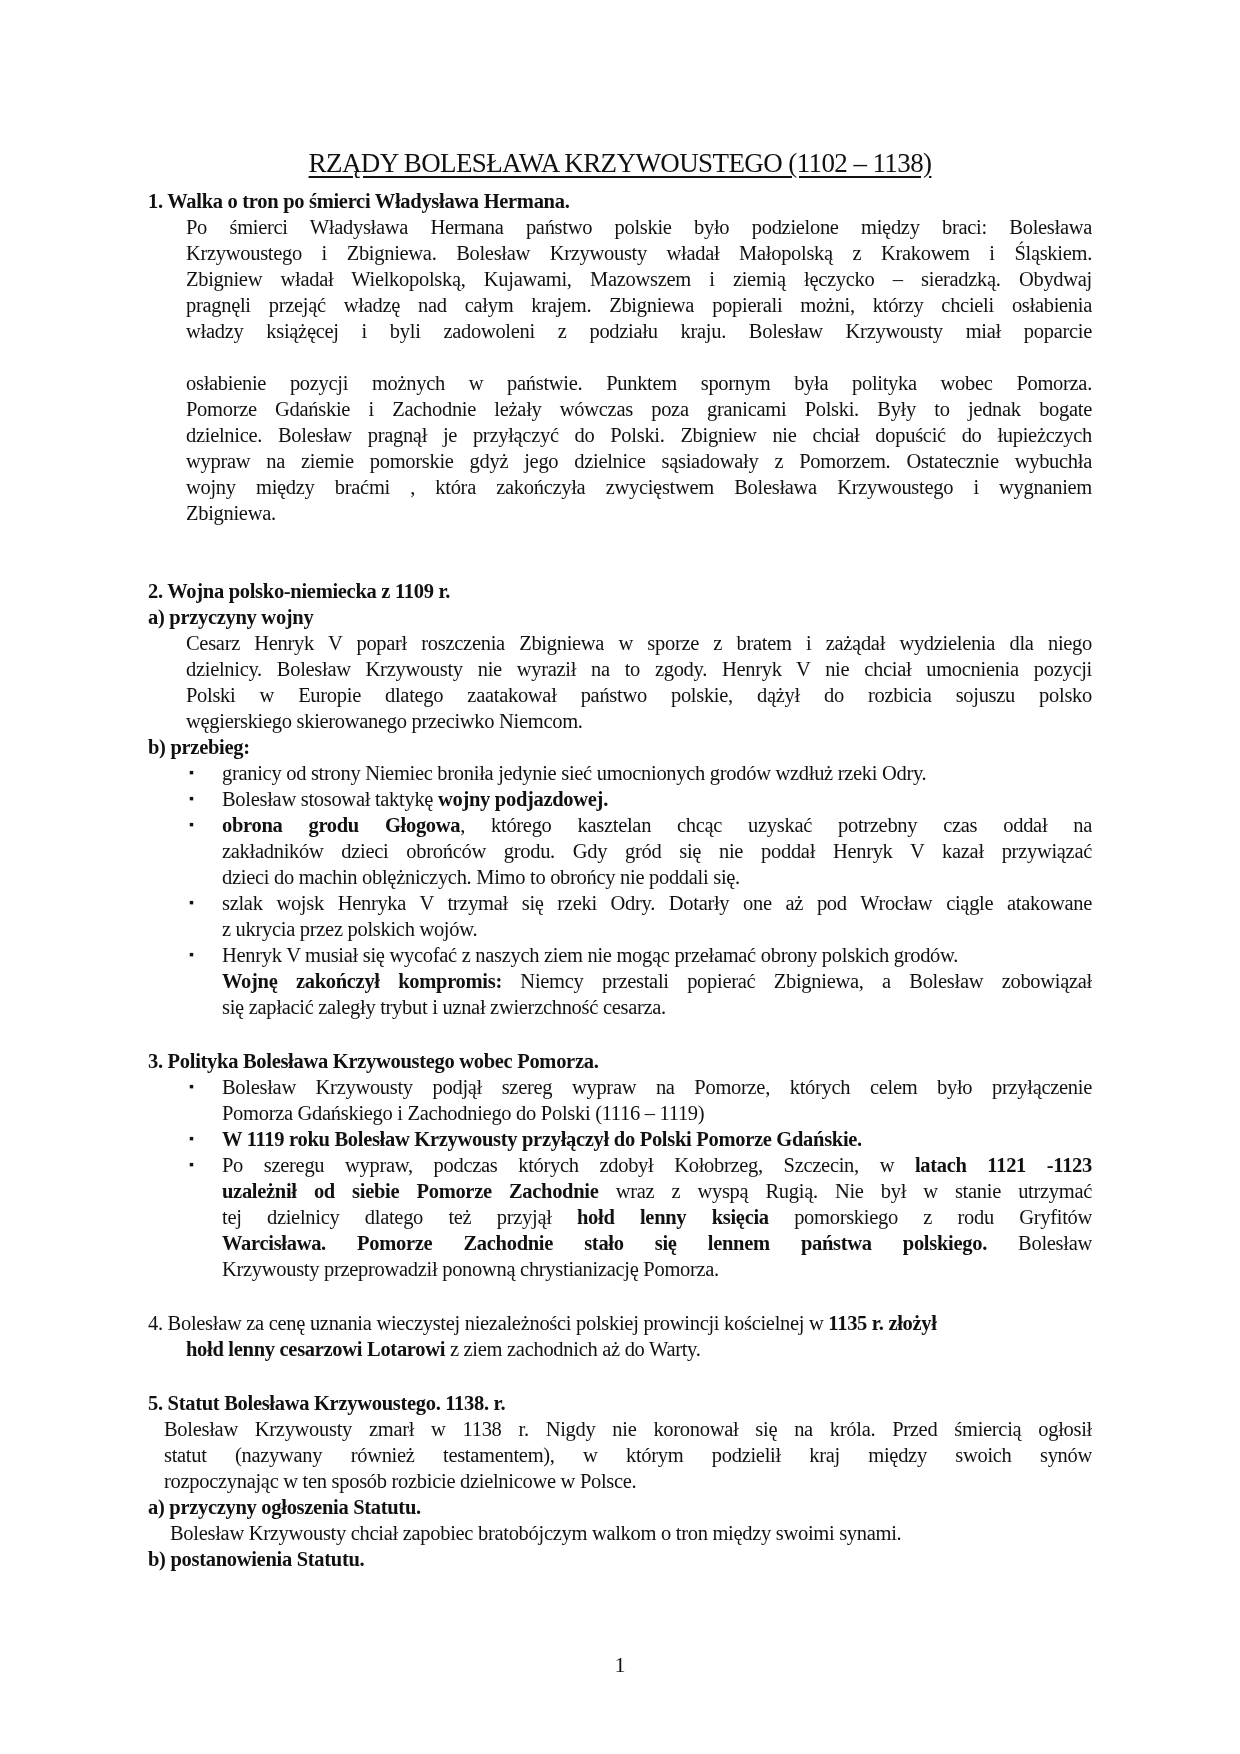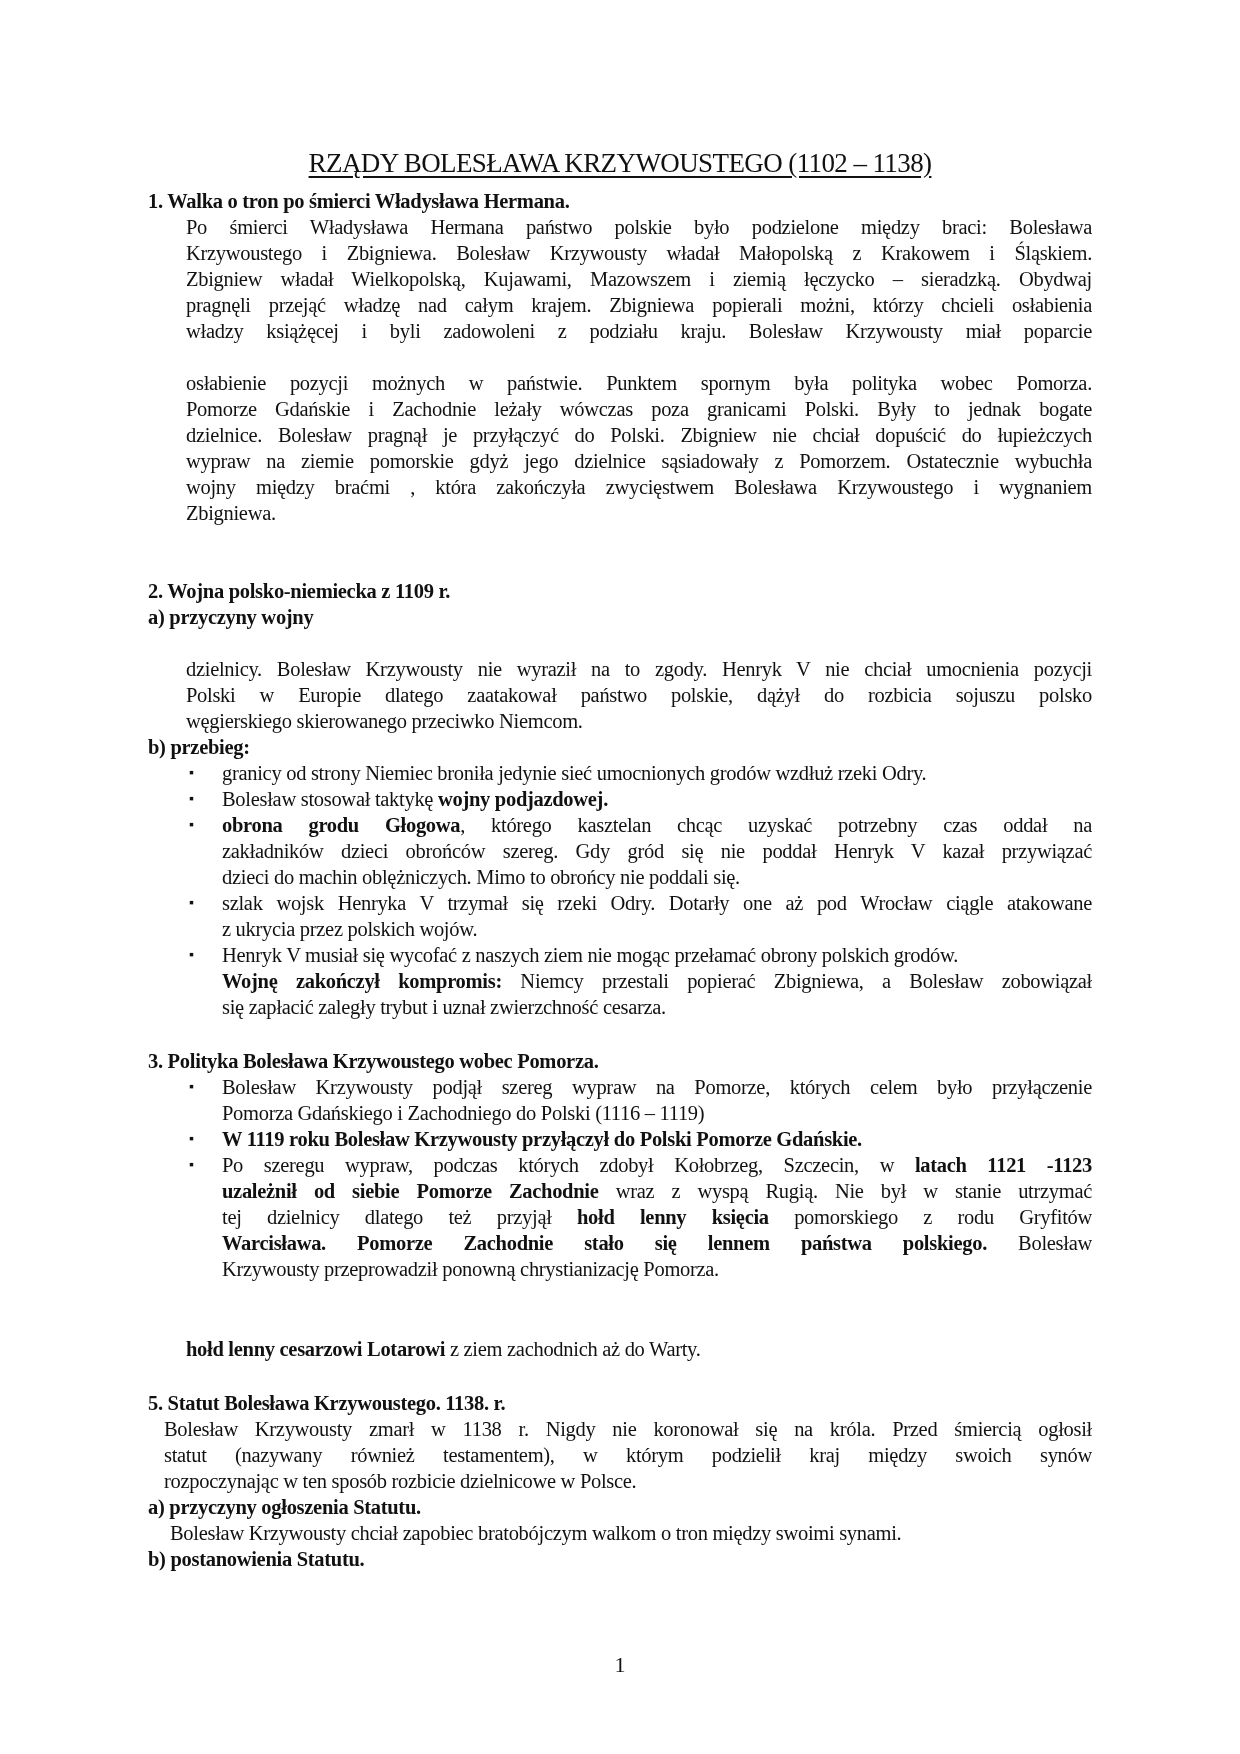--- a/index.html
+++ b/index.html
@@ -31,34 +31,35 @@
   <div class="line j" style="top:318px;left:186px;width:906px;">władzy książęcej i byli zadowoleni z podziału kraju. Bolesław  Krzywousty miał poparcie</div>
   <div class="line j" style="top:370px;left:186px;width:906px;">osłabienie pozycji możnych w państwie. Punktem spornym była polityka wobec Pomorza.</div>
   <div class="line j" style="top:396px;left:186px;width:906px;">Pomorze Gdańskie i Zachodnie leżały wówczas poza granicami Polski. Były to jednak  bogate</div>
   <div class="line j" style="top:422px;left:186px;width:906px;">dzielnice. Bolesław pragnął je przyłączyć do Polski. Zbigniew  nie chciał dopuścić do łupieżczych</div>
   <div class="line j" style="top:448px;left:186px;width:906px;">wypraw na ziemie pomorskie gdyż jego dzielnice sąsiadowały z Pomorzem. Ostatecznie wybuchła</div>
   <div class="line j" style="top:474px;left:186px;width:906px;">wojny między braćmi , która zakończyła zwycięstwem Bolesława Krzywoustego i wygnaniem</div>
   <div class="line" style="top:500px;left:186px;">Zbigniewa.</div>
 
   <div class="line h" style="top:578px;left:148px;">2. Wojna polsko-niemiecka z 1109 r.</div>
   <div class="line h" style="top:604px;left:148px;">a) przyczyny wojny</div>
+  <div class="line j" style="top:630px;left:186px;width:906px;">Cesarz Henryk V poparł roszczenia Zbigniewa w sporze z bratem i zażądał wydzielenia dla niego</div>
   <div class="line j" style="top:656px;left:186px;width:906px;">dzielnicy. Bolesław Krzywousty nie wyraził na to zgody. Henryk V nie chciał umocnienia pozycji</div>
   <div class="line j" style="top:682px;left:186px;width:906px;">Polski w Europie dlatego zaatakował państwo polskie, dążył do rozbicia sojuszu polsko</div>
   <div class="line" style="top:708px;left:186px;">węgierskiego skierowanego przeciwko Niemcom.</div>
   <div class="line h" style="top:734px;left:148px;">b) przebieg:</div>
 
   <span class="bullet" style="top:760px;left:189px;">▪</span>
   <div class="line" style="top:760px;left:222px;">granicy od strony Niemiec broniła jedynie sieć umocnionych grodów wzdłuż rzeki Odry.</div>
 
   <span class="bullet" style="top:786px;left:189px;">▪</span>
   <div class="line" style="top:786px;left:222px;"><span>Bolesław stosował taktykę </span><span class="b">wojny podjazdowej.</span></div>
 
   <span class="bullet" style="top:812px;left:189px;">▪</span>
   <div class="line j" style="top:812px;left:222px;width:870px;"><span class="b">obrona grodu Głogowa</span><span>, którego kasztelan chcąc uzyskać potrzebny czas oddał na</span></div>
-  <div class="line j" style="top:838px;left:222px;width:870px;">zakładników dzieci obrońców szereg. Gdy gród się nie poddał  Henryk V kazał przywiązać</div>
+  <div class="line j" style="top:838px;left:222px;width:870px;">zakładników dzieci obrońców grodu. Gdy gród się nie poddał  Henryk V kazał przywiązać</div>
   <div class="line" style="top:864px;left:222px;">dzieci do  machin oblężniczych. Mimo to obrońcy nie poddali się.</div>
 
   <span class="bullet" style="top:890px;left:189px;">▪</span>
   <div class="line j" style="top:890px;left:222px;width:870px;">szlak wojsk Henryka V trzymał się rzeki Odry. Dotarły one aż pod Wrocław ciągle atakowane</div>
   <div class="line" style="top:916px;left:222px;">z ukrycia przez polskich wojów.</div>
 
   <span class="bullet" style="top:942px;left:189px;">▪</span>
   <div class="line" style="top:942px;left:222px;">Henryk V musiał się wycofać z naszych ziem  nie mogąc przełamać obrony polskich grodów.</div>
   <div class="line j" style="top:968px;left:222px;width:870px;"><span class="b">Wojnę zakończył kompromis:</span><span> Niemcy przestali popierać Zbigniewa, a Bolesław zobowiązał</span></div>
   <div class="line" style="top:994px;left:222px;">się zapłacić zaległy trybut  i uznał zwierzchność cesarza.</div>
@@ -71,20 +72,21 @@
   <span class="bullet" style="top:1126px;left:189px;">▪</span>
   <div class="line b" style="top:1126px;left:222px;">W 1119 roku Bolesław Krzywousty przyłączył do Polski Pomorze Gdańskie.</div>
 
   <span class="bullet" style="top:1152px;left:189px;">▪</span>
   <div class="line j" style="top:1152px;left:222px;width:870px;"><span>Po szeregu wypraw, podczas których zdobył Kołobrzeg, Szczecin, w </span><span class="b">latach 1121 -1123</span></div>
   <div class="line j" style="top:1178px;left:222px;width:870px;"><span class="b">uzależnił od siebie Pomorze Zachodnie</span><span> wraz z wyspą Rugią. Nie był w stanie utrzymać</span></div>
   <div class="line j" style="top:1204px;left:222px;width:870px;"><span>tej dzielnicy  dlatego też przyjął </span><span class="b">hołd lenny księcia</span><span> pomorskiego z rodu Gryfitów</span></div>
   <div class="line j" style="top:1230px;left:222px;width:870px;"><span class="b">Warcisława. Pomorze Zachodnie stało się lennem państwa polskiego.</span><span> Bolesław</span></div>
   <div class="line" style="top:1256px;left:222px;">Krzywousty przeprowadził ponowną  chrystianizację Pomorza.</div>
 
+  <div class="line" style="top:1310px;left:148px;"><span>4. Bolesław za cenę uznania wieczystej niezależności polskiej prowincji kościelnej w </span><span class="b">1135 r. złożył</span></div>
   <div class="line" style="top:1336px;left:186px;"><span class="b">hołd lenny cesarzowi Lotarowi</span><span> z ziem zachodnich aż do Warty.</span></div>
 
   <div class="line h" style="top:1390px;left:148px;">5. Statut Bolesława Krzywoustego. 1138. r.</div>
   <div class="line j" style="top:1416px;left:164px;width:928px;">Bolesław Krzywousty zmarł w 1138 r. Nigdy nie koronował się na króla. Przed śmiercią ogłosił</div>
   <div class="line j" style="top:1442px;left:164px;width:928px;">statut (nazywany również testamentem), w którym podzielił kraj między swoich synów</div>
   <div class="line" style="top:1468px;left:164px;">rozpoczynając w ten sposób rozbicie dzielnicowe w Polsce.</div>
   <div class="line h" style="top:1494px;left:148px;">a) przyczyny ogłoszenia Statutu.</div>
   <div class="line" style="top:1520px;left:170px;">Bolesław Krzywousty chciał zapobiec bratobójczym walkom o tron między swoimi synami.</div>
   <div class="line h" style="top:1546px;left:148px;">b) postanowienia Statutu.</div>
 

